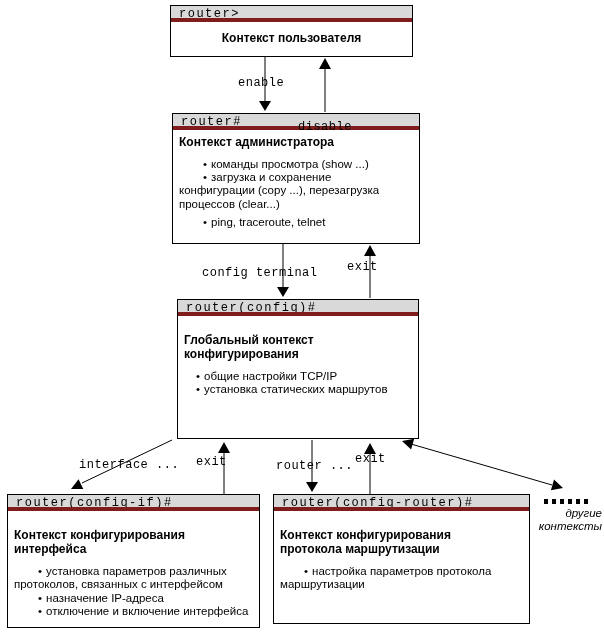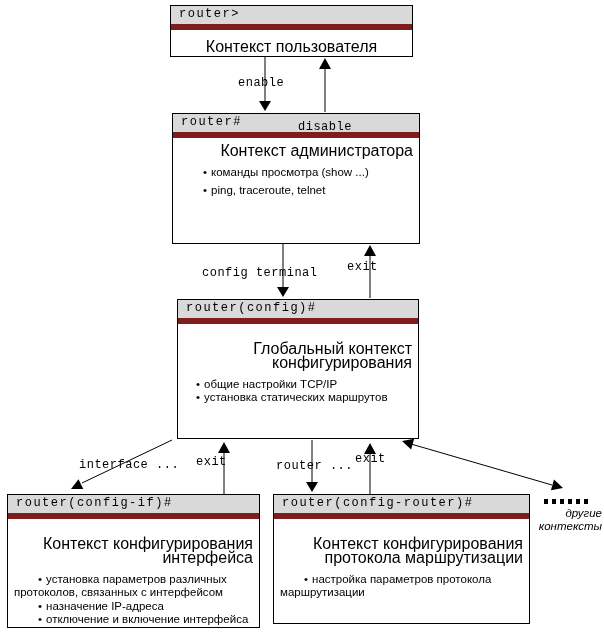--- a/index.html
+++ b/index.html
@@ -9,30 +9,30 @@
   }
   #arrows{position:absolute;left:0;top:0;width:604px;height:633px;}
   #arrows line{stroke:#000;stroke-width:1;}
   #arrows polygon{fill:#000;stroke:none;}
 
   .ctx-box{
     position:absolute;background:#ffffff;border:1px solid #000;
     box-sizing:border-box;
   }
   .hdr{
-    background:#d9d9d9;border-bottom:6px solid #7f1d1d;
+    background:#d9d9d9;border-bottom:4px solid #7f1d1d;
     font-family:"Liberation Mono",monospace;font-size:12px;line-height:15px;
-    letter-spacing:1.5px;padding:1px 0 0 8px;height:24px;box-sizing:border-box;
+    letter-spacing:1.5px;padding:1px 0 0 8px;height:16px;box-sizing:border-box;
     white-space:nowrap;overflow:hidden;
   }
   .bdy{padding:0 6px;}
   .bdy-center{display:flex;align-items:center;justify-content:center;height:33px;}
   .title{
-    font-size:16px;line-height:13.5px;text-align:right;
-    white-space:pre-line;margin:6px 0 8px;
+    font-size:12px;line-height:13.5px;text-align:left;
+    white-space:pre-line;margin:6px 0 8px;font-weight:bold;
   }
   .title.two{margin:18px 0 9px;}
   .li{
     font-size:11.5px;line-height:13.4px;text-indent:24px;white-space:normal;
   }
   .li .btxt{white-space:pre-line;}
   .li.tight{text-indent:12px;}
   .li.gap{margin-top:5px;}
   .blt{margin-right:4px;}
 
@@ -101,20 +101,25 @@
     </div>
   </div>
 
   <div class="ctx-box" style="left:172px;top:113px;width:248px;height:131px;">
     <div class="hdr">router#</div>
     <div class="bdy">
       <div class="title">Контекст администратора</div>
       <div class="li">
         <span class="blt">•</span><span class="btxt">команды просмотра (show ...)</span>
       </div>
+      <div class="li">
+        <span class="blt">•</span><span class="btxt">загрузка и сохранение
+конфигурации (copy ...), перезагрузка
+процессов (clear...)</span>
+      </div>
       <div class="li gap">
         <span class="blt">•</span><span class="btxt">ping, traceroute, telnet</span>
       </div>
     </div>
   </div>
 
   <div class="ctx-box" style="left:177px;top:299px;width:242px;height:140px;">
     <div class="hdr">router(config)#</div>
     <div class="bdy">
       <div class="title two">Глобальный контекст

